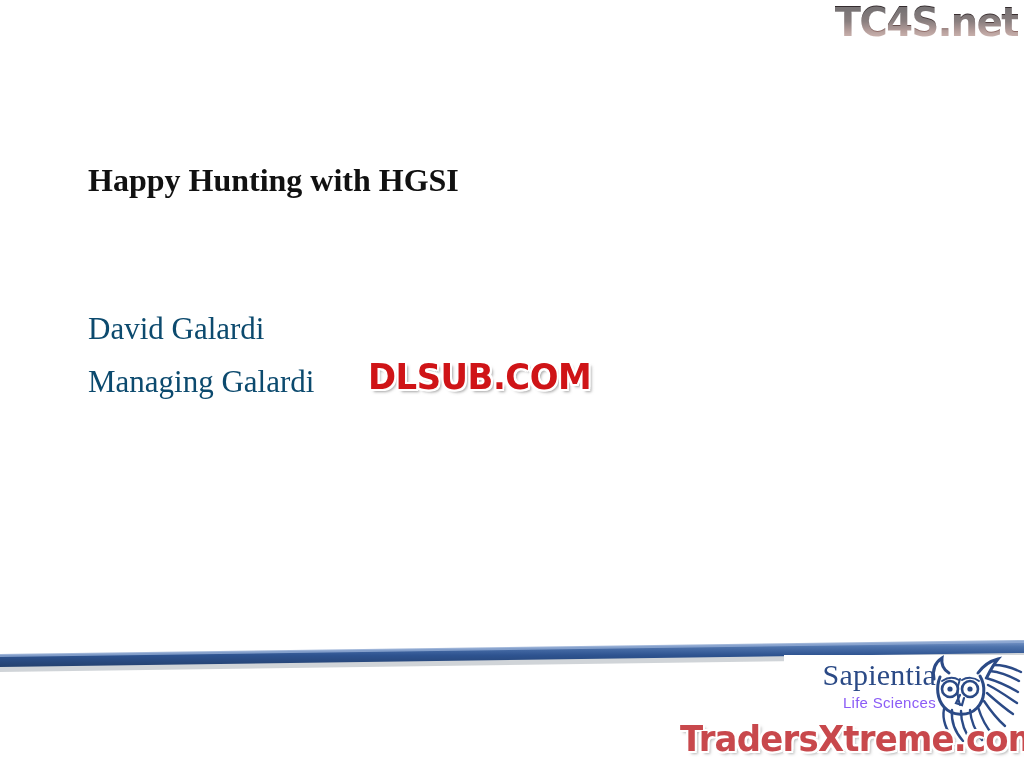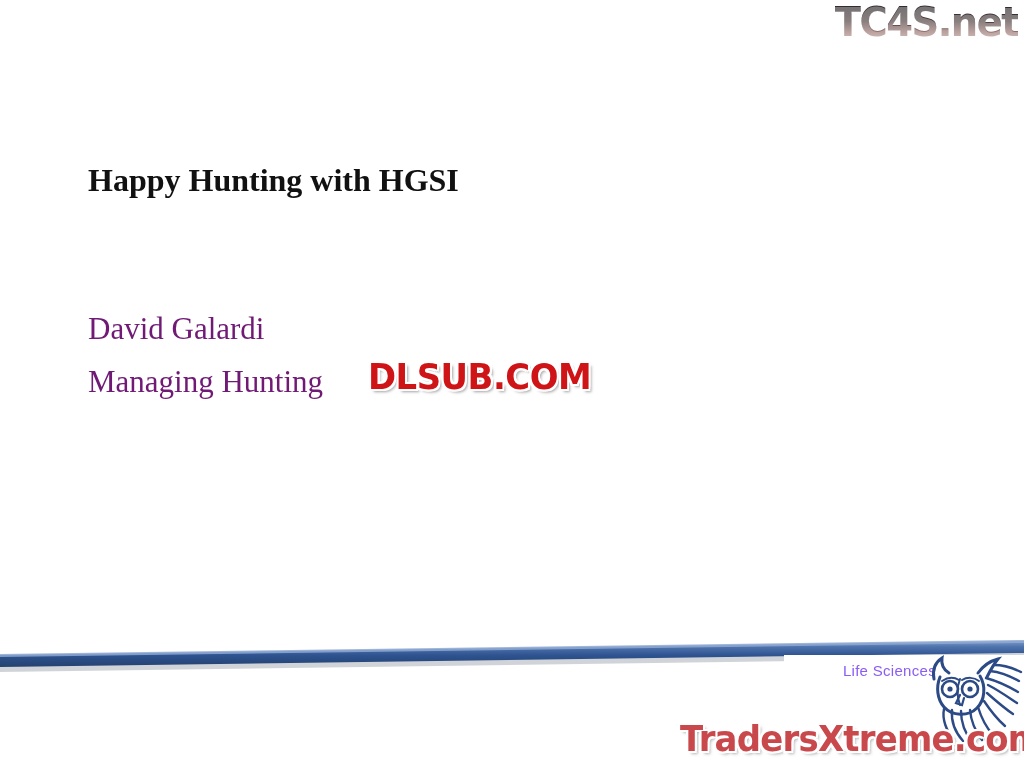--- a/index.html
+++ b/index.html
@@ -64,21 +64,21 @@
 
   
   #subtitle {
     position: absolute;
     left: 88px;
     top: 302px;
     width: 800px;
     font-family: "Liberation Serif", serif;
     font-size: 31px;
     line-height: 53px;
-    color: #701a75;
+    color: #0c4a6e;
     white-space: nowrap;
   }
   #subtitle .sub-line {
     display: block;
   }
 
   
   #dlsub-watermark {
     position: absolute;
     left: 368px;
@@ -188,21 +188,21 @@
 <body>
 
 <div id="slide">
 
   <div id="tc4s-watermark">TC4S.net</div>
 
   <h1 id="title">Happy Hunting with HGSI</h1>
 
   <div id="subtitle">
     <span class="sub-line">David Galardi</span>
-    <span class="sub-line">Managing Hunting</span>
+    <span class="sub-line">Managing Galardi</span>
   </div>
 
   <div id="dlsub-watermark">DLSUB.COM</div>
 
   <div id="rule-group">
     <svg width="1024" height="120" viewBox="0 0 1024 120" xmlns="http://www.w3.org/2000/svg">
       <defs>
         <linearGradient id="barGrad" x1="0" y1="0" x2="0" y2="1">
           <stop offset="0%" stop-color="#7c9acb"></stop>
           <stop offset="22%" stop-color="#4f74ad"></stop>
@@ -214,20 +214,21 @@
       <polygon points="0,62 1024,48 1024,58 0,72" fill="#aab0b8" opacity="0.55"></polygon>
 
       <polygon points="0,55 1024,41 1024,53 0,67" fill="url(#barGrad)"></polygon>
 
       <polygon points="0,54 1024,40 1024,43 0,57" fill="#8fa9d2" opacity="0.85"></polygon>
     </svg>
   </div>
 
   <div id="sapientia-logo">
     <div class="logo-text">
+      <div id="sapientia-name">Sapientia</div>
       <div id="sapientia-tagline">Life Sciences</div>
     </div>
     <svg id="sapientia-owl" viewBox="0 0 104 92" xmlns="http://www.w3.org/2000/svg">
       <g fill="none" stroke="#2b4a86" stroke-width="2.4" stroke-linecap="round">
 
         <path d="M14 26 C12 16 16 9 22 5 C21 12 24 17 29 20" stroke-width="3"></path>
         <path d="M58 20 C63 13 70 8 78 6 C73 12 70 18 67 24" stroke-width="3"></path>
 
         <path d="M20 24 C16 34 17 46 24 54 C32 63 48 64 57 55 C65 47 66 33 60 23" stroke-width="3"></path>
 

